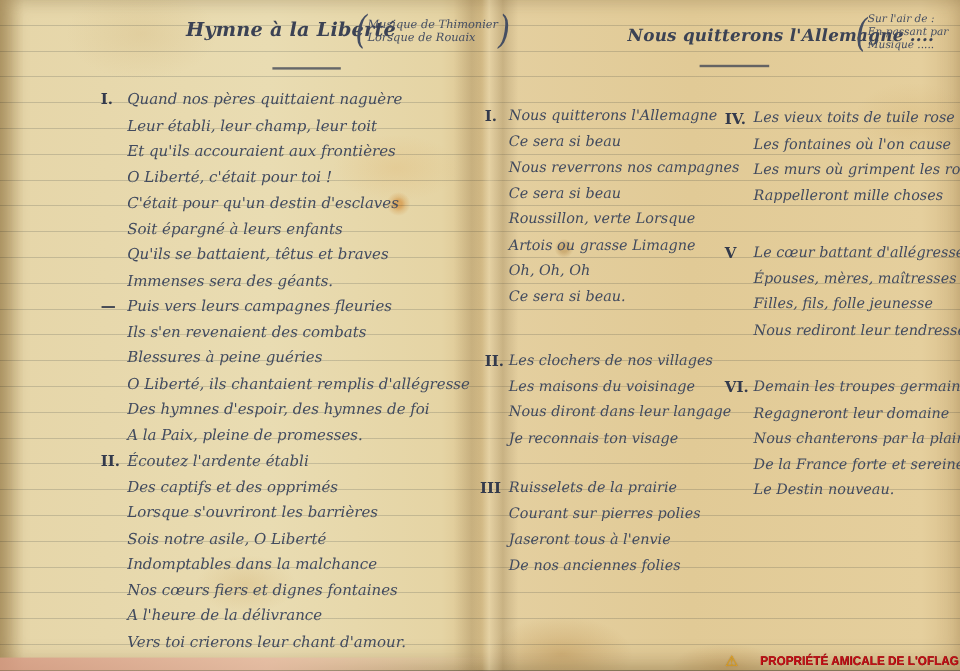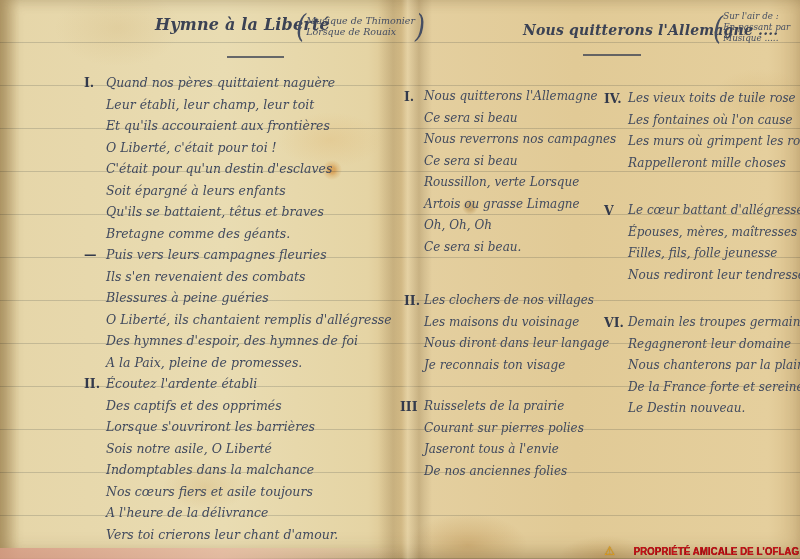--- a/index.html
+++ b/index.html
@@ -65,21 +65,21 @@
     <div class="stanza" style="left:84px;top:72px;width:310px;">
       <span class="numeral">I.</span>
       <div class="lines">
           <div>Quand nos pères quittaient naguère</div>
           <div>Leur établi, leur champ, leur toit</div>
           <div>Et qu'ils accouraient aux frontières</div>
           <div>O Liberté, c'était pour toi !</div>
           <div>C'était pour qu'un destin d'esclaves</div>
           <div>Soit épargné à leurs enfants</div>
           <div>Qu'ils se battaient, têtus et braves</div>
-          <div>Bretagne comme des géants.</div>
+          <div>Immenses sera des géants.</div>
         </div>
     </div>
     <div class="stanza" style="left:84px;top:244px;width:320px;">
       <span class="numeral">—</span>
       <div class="lines">
           <div>Puis vers leurs campagnes fleuries</div>
           <div>Ils s'en revenaient des combats</div>
           <div>Blessures à peine guéries</div>
           <div>O Liberté, ils chantaient remplis d'allégresse</div>
           <div>Des hymnes d'espoir, des hymnes de foi</div>
@@ -87,21 +87,21 @@
         </div>
     </div>
     <div class="stanza" style="left:84px;top:373px;width:310px;">
       <span class="numeral">II.</span>
       <div class="lines">
           <div>Écoutez l'ardente établi</div>
           <div>Des captifs et des opprimés</div>
           <div>Lorsque s'ouvriront les barrières</div>
           <div>Sois notre asile, O Liberté</div>
           <div>Indomptables dans la malchance</div>
-          <div>Nos cœurs fiers et asile toujours</div>
+          <div>Nos cœurs fiers et dignes fontaines</div>
           <div>A l'heure de la délivrance</div>
           <div>Vers toi crierons leur chant d'amour.</div>
         </div>
     </div>
   </div>
 
   <div>
     <div class="page-title hand" style="left:523px;top:22px;font-size:14px;">Nous quitterons l'Allemagne ....</div>
     <div class="t-underline" style="left:583px;top:54px;width:58px;"></div>
     <div class="note" style="left:713px;top:11px;">

